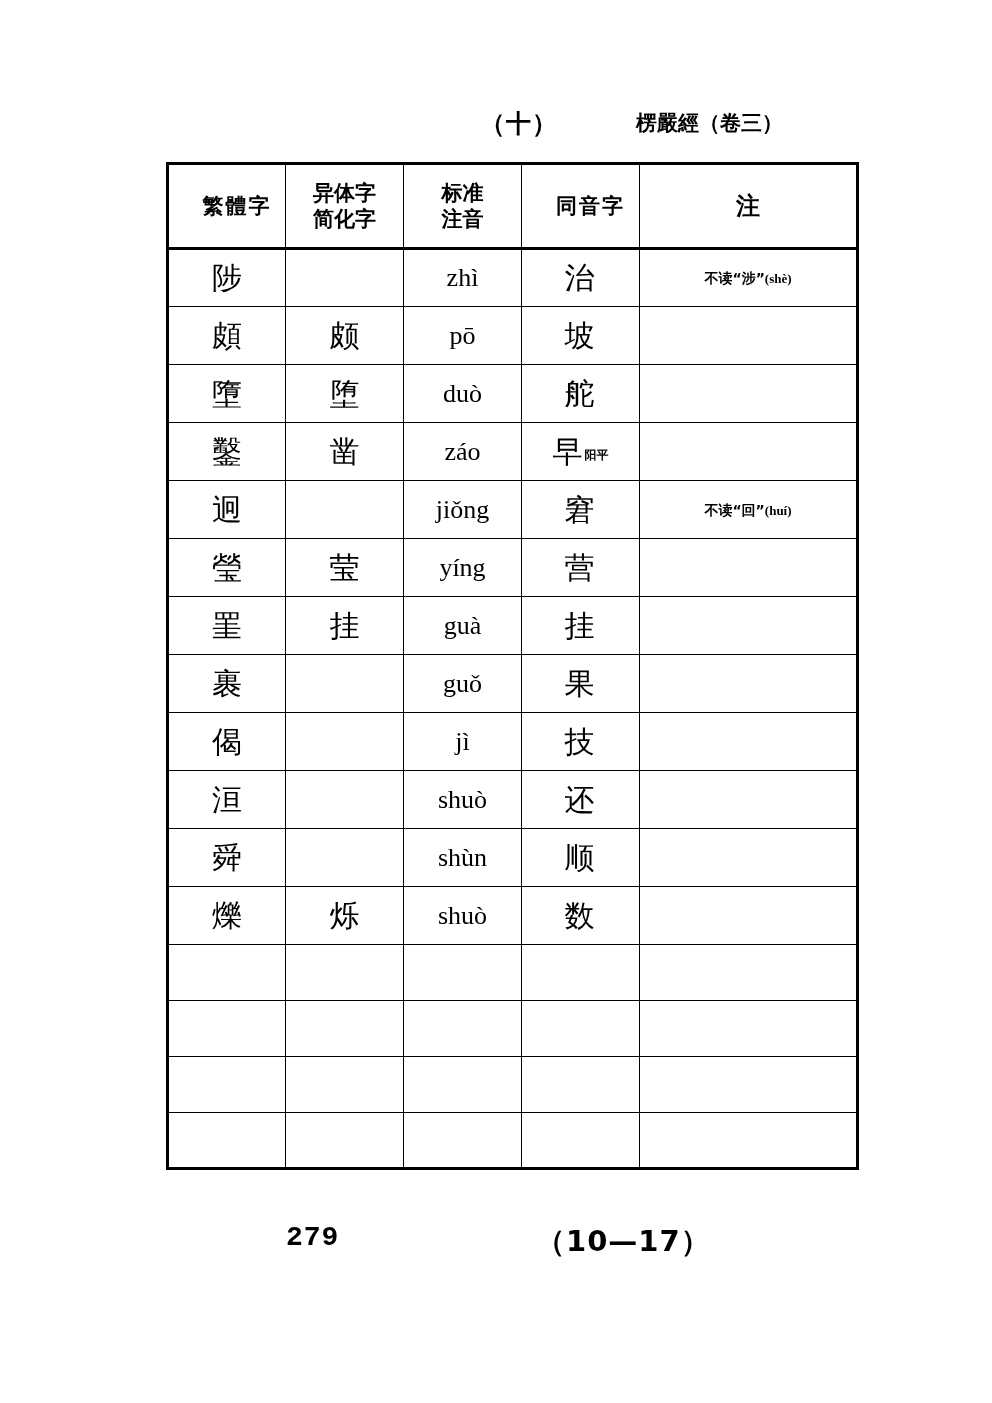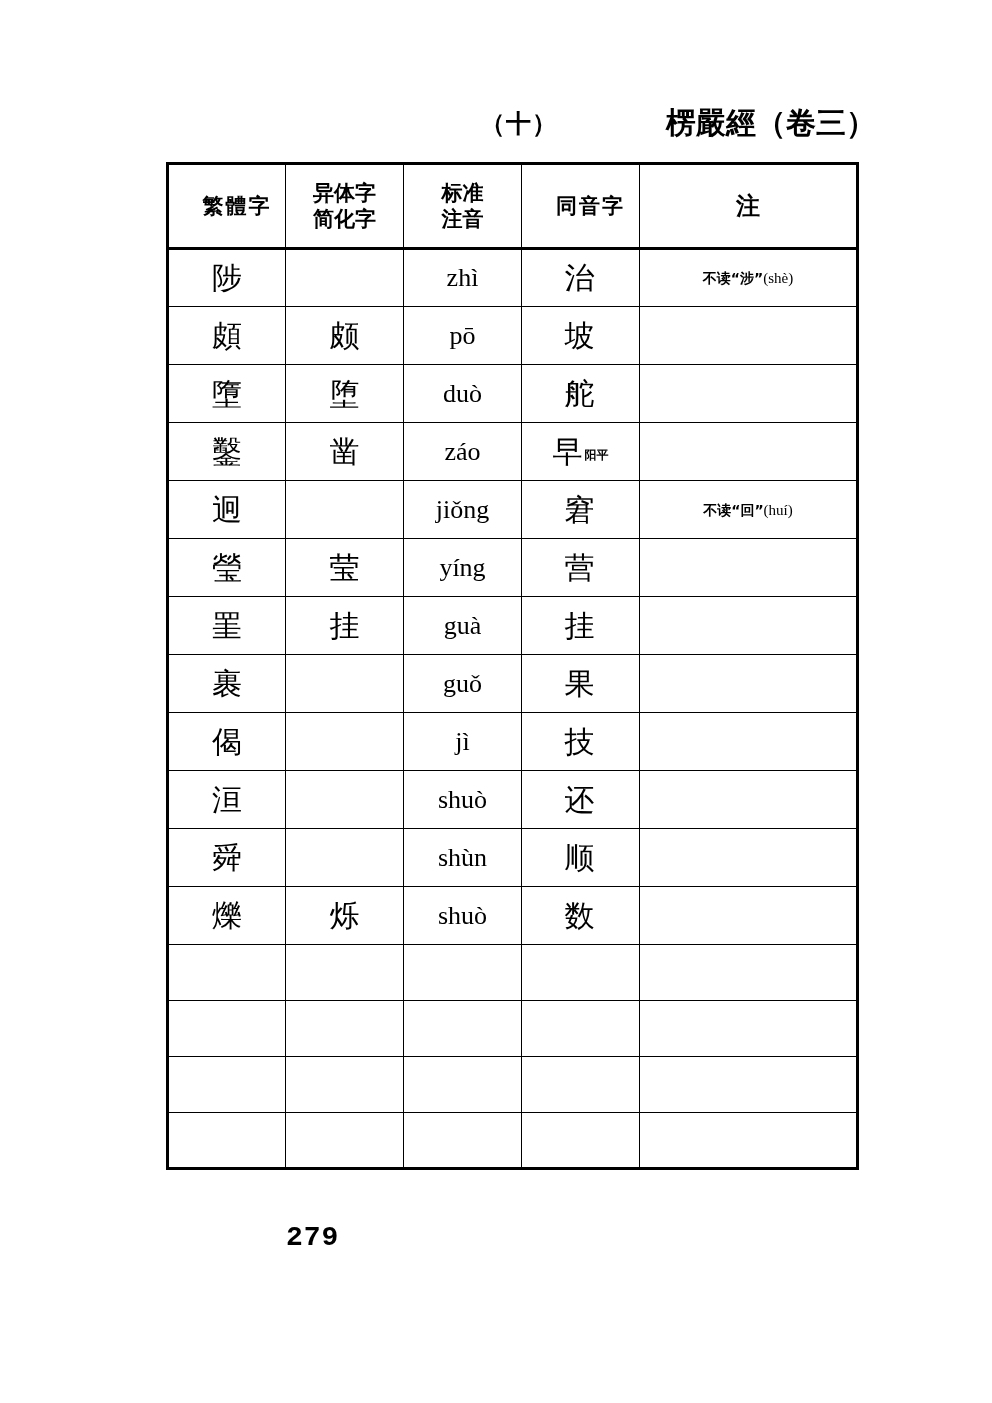--- a/index.html
+++ b/index.html
@@ -35,24 +35,24 @@
   }
   .header-section {
     font-family: "DejaVu Sans", "Liberation Sans", sans-serif;
     font-size: 25px;
     font-weight: bold;
     letter-spacing: 1px;
     margin-left: 320px;
   }
   .header-title {
     font-family: "DejaVu Sans", "Liberation Sans", sans-serif;
-    font-size: 30px;
+    font-size: 21px;
     font-weight: bold;
     letter-spacing: 0px;
-    margin-left: 108px;
+    margin-left: 78px;
     white-space: nowrap;
   }
 
   
   .table-wrap {
     position: absolute;
     left: 166px;
     top: 162px;
     width: 690px;
   }
@@ -117,22 +117,22 @@
   }
   .note {
     font-family: "DejaVu Sans", "Liberation Sans", sans-serif;
     font-size: 14px;
     font-weight: bold;
     line-height: 1;
     white-space: nowrap;
   }
   .note .lat {
     font-family: "Liberation Serif", "DejaVu Serif", serif;
-    font-weight: normal;
-    font-size: 15px;
+    font-weight: bold;
+    font-size: 13px;
   }
   .homo-wrap {
     display: inline-flex;
     align-items: flex-end;
     justify-content: center;
     gap: 2px;
   }
   .sup-tone {
     font-family: "DejaVu Sans", "Liberation Sans", sans-serif;
     font-size: 12px;
@@ -372,15 +372,16 @@
           <td><span class="cjk"></span></td>
           <td><span class="note"></span></td>
         </tr>
 
       </tbody>
     </table>
   </div>
 
   <div class="footer">
     <span class="page-number">279</span>
+    <span class="page-code">（10—17）</span>
   </div>
 
 </div>
 
 </body></html>

